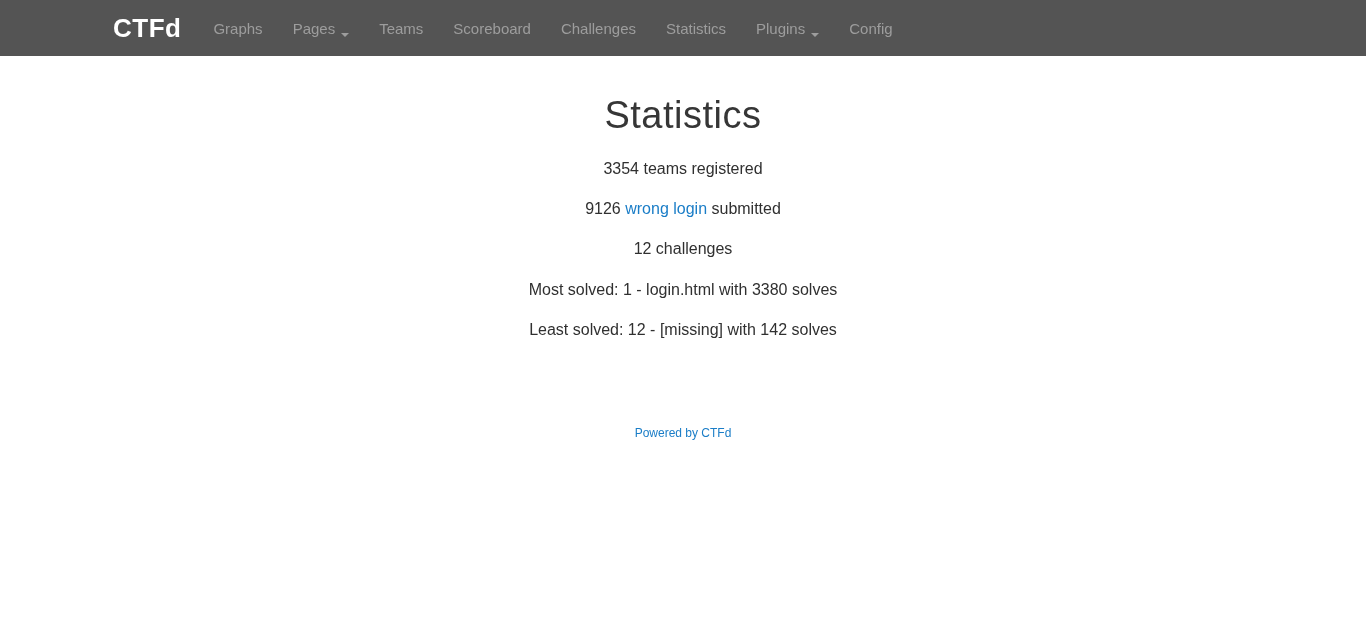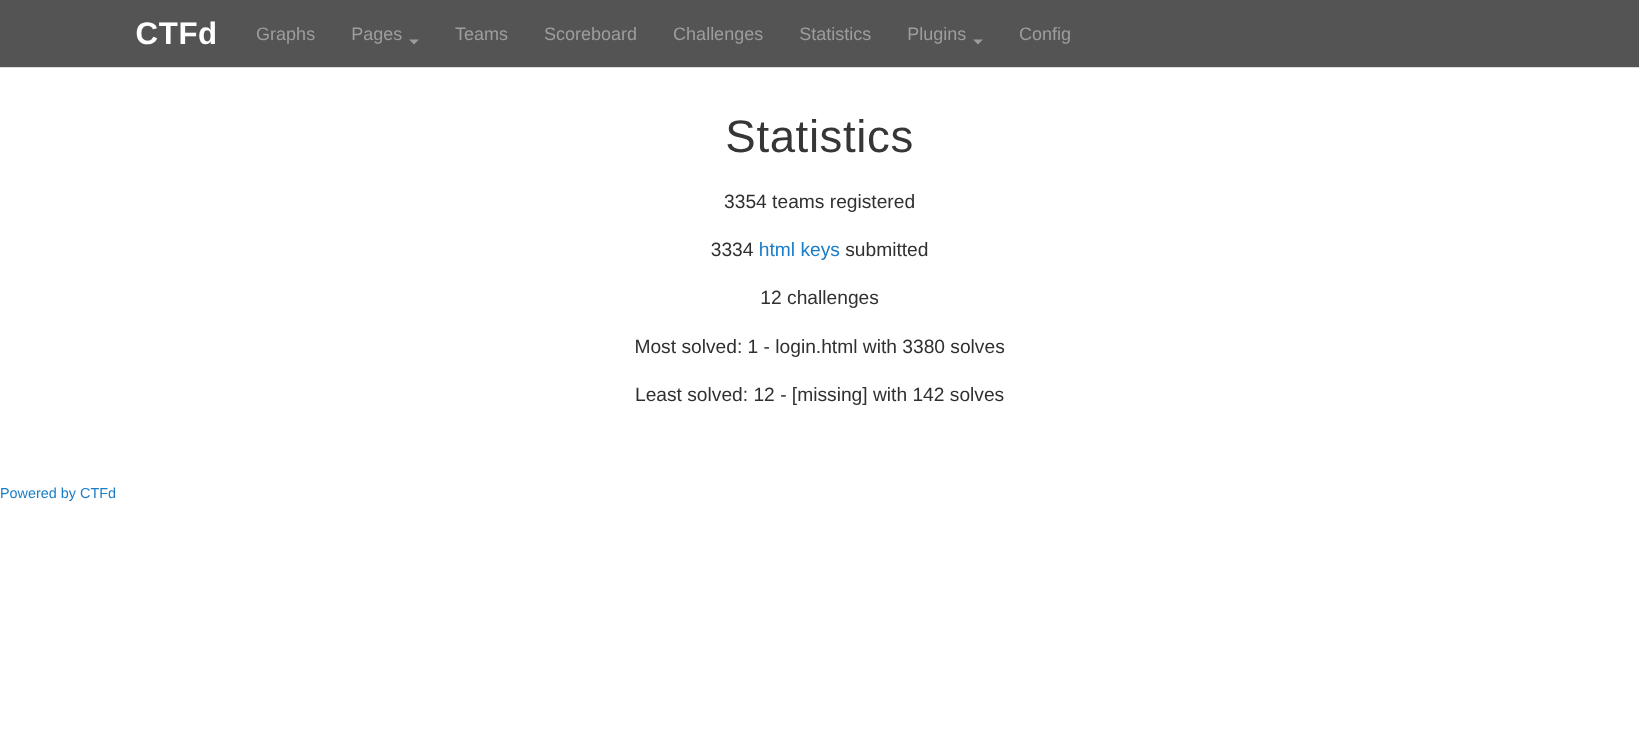--- a/index.html
+++ b/index.html
@@ -84,21 +84,22 @@
     line-height:1.2;
     color:var(--text);
   }
   .stat-line a{
     color:var(--link);
     text-decoration:none;
     cursor:pointer;
   }
   
   footer{
-    margin-top:63px;
+    margin-top:84px;
+    text-align:center;
   }
   .powered-by{
     font-size:12px;
     color:var(--link);
     text-decoration:none;
     cursor:pointer;
   }
 </style>
 </head>
 <body>
@@ -151,21 +152,21 @@
       </li>
     </ul>
   </div>
 </nav>
 
 <main>
   <h1 class="page-title">Statistics</h1>
 
   <div class="stat-line">3354 teams registered</div>
 
-  <div class="stat-line"><span>3334 </span><a>html keys</a><span> submitted</span></div>
+  <div class="stat-line"><span>9126 </span><a>wrong login</a><span> submitted</span></div>
 
 
   <div class="stat-line">12 challenges</div>
 
   <div class="stat-line">Most solved: 1 - login.html with 3380 solves</div>
 
   <div class="stat-line">Least solved: 12 - [missing] with 142 solves</div>
 </main>
 
 <footer>

